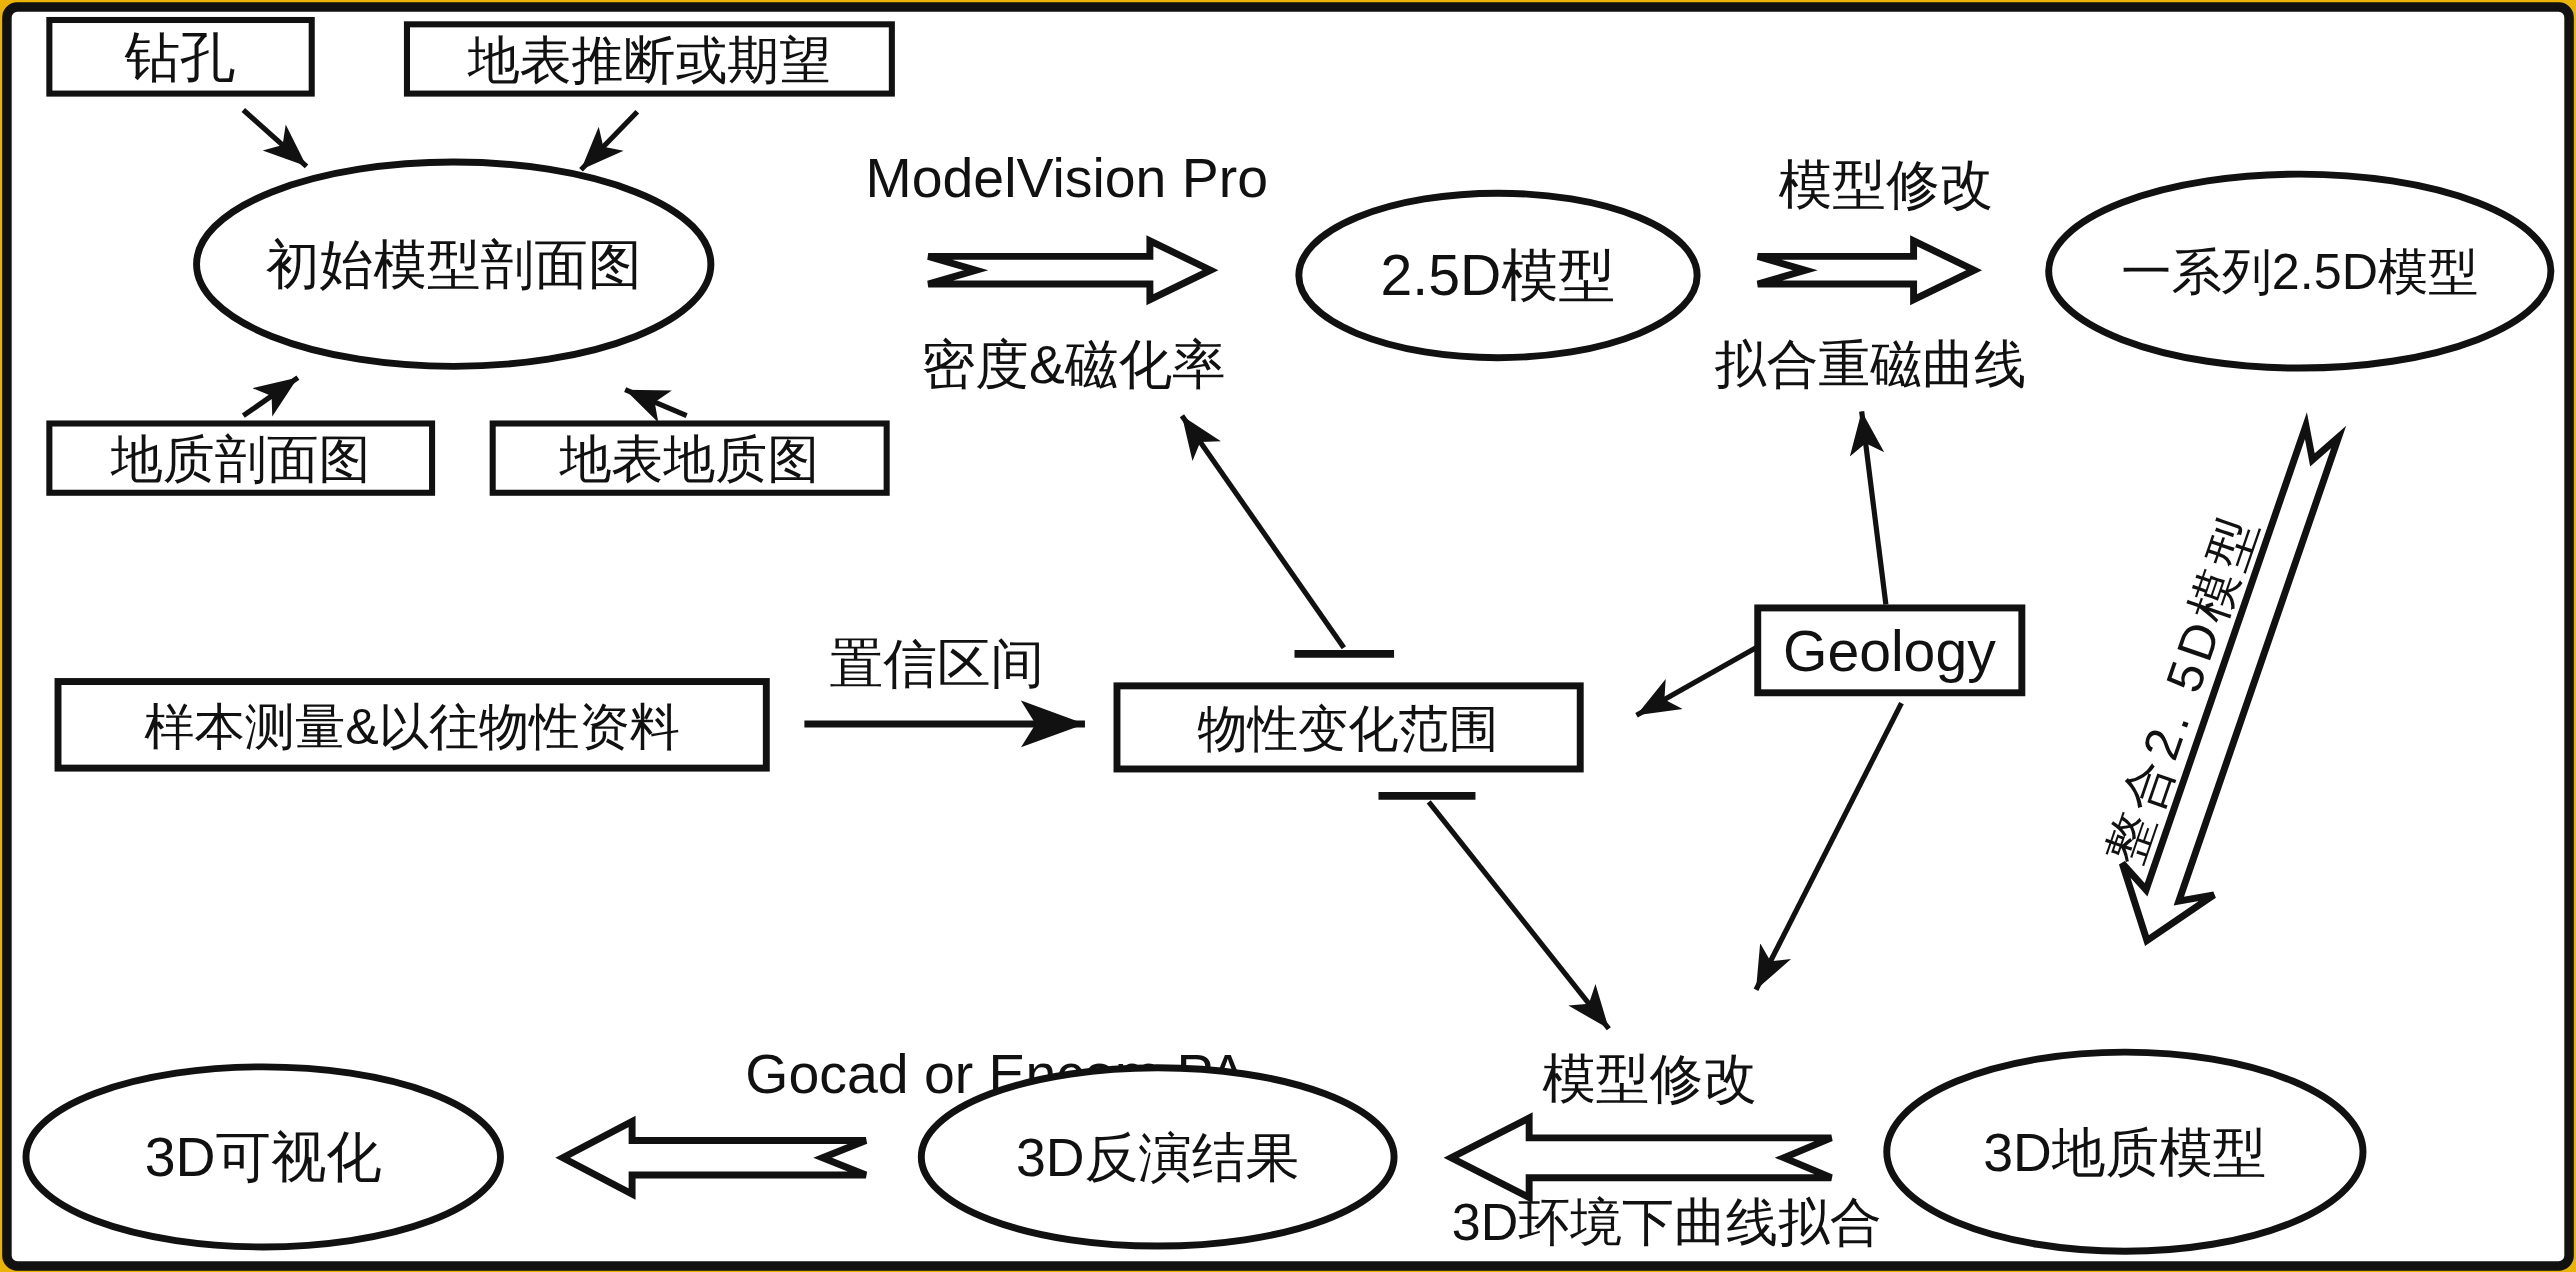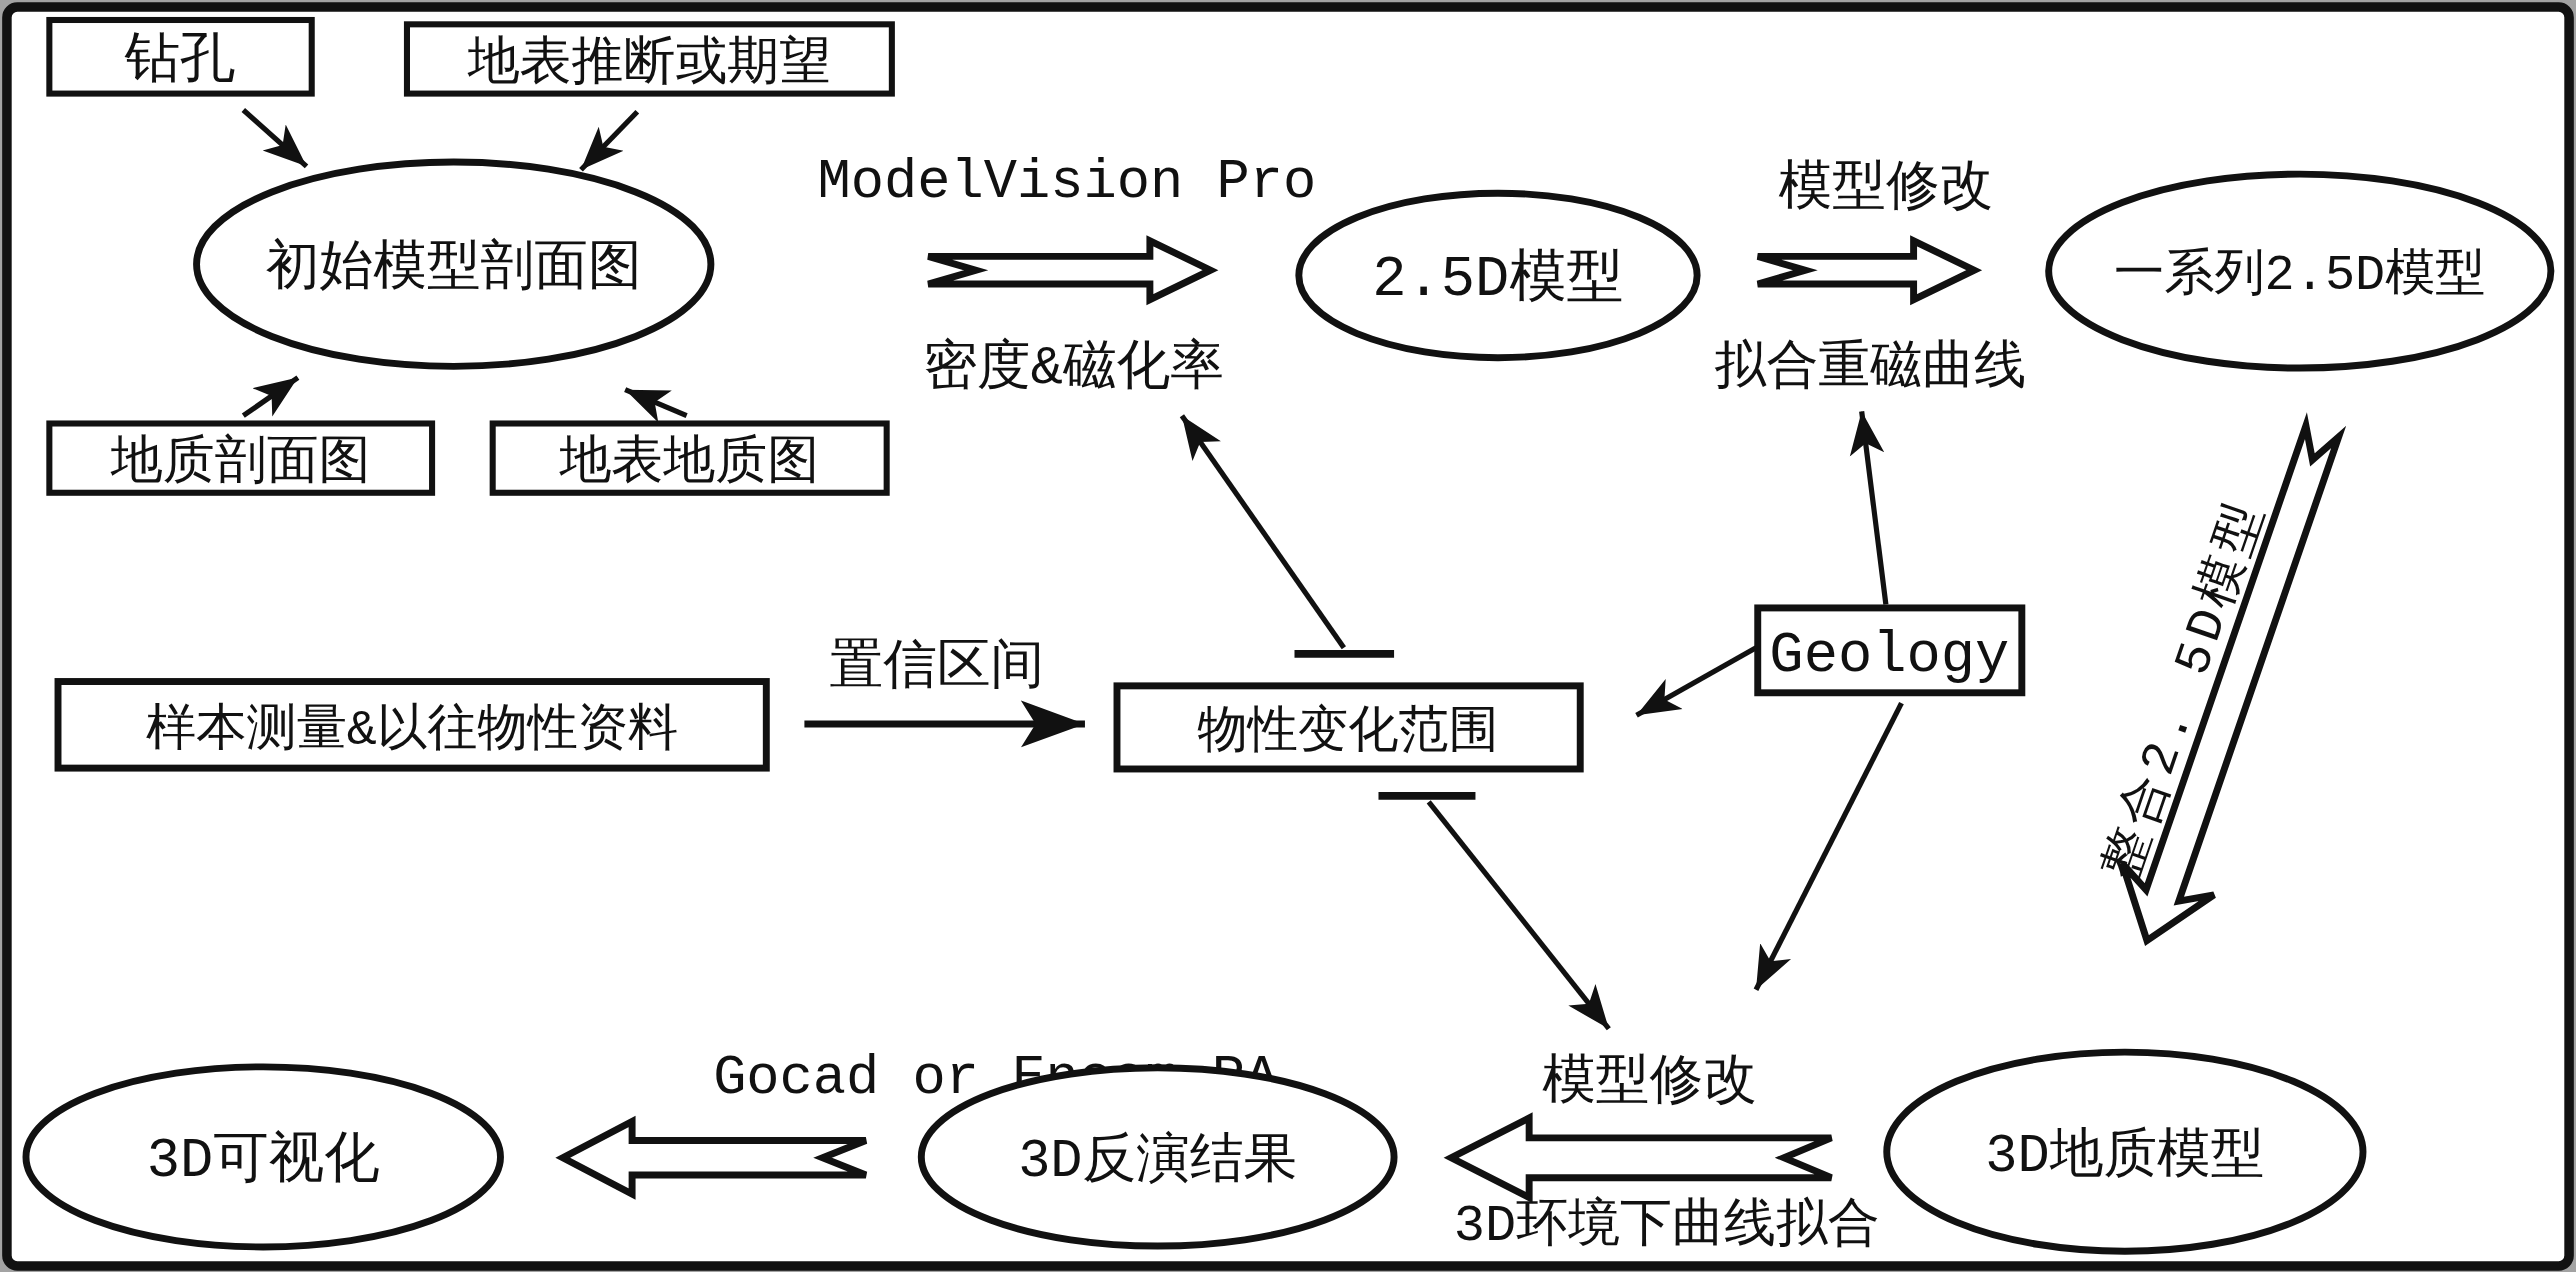--- a/index.html
+++ b/index.html
@@ -1,17 +1,17 @@
 <!DOCTYPE html>
 <html style="font-size:14px"><head>
 <meta charset="utf-8">
 <style>
   html,body{margin:0;padding:0;background:#ffffff;}
-  .stage{position:relative;width:2576px;height:1273px;background:#a3a3a3;overflow:hidden;
-         font-family:Liberation Mono, monospace;}
+  .stage{position:relative;width:2576px;height:1273px;background:#eab308;overflow:hidden;
+         font-family:Liberation Sans, sans-serif;}
   svg{display:block}
   .shape{fill:#ffffff;stroke:#111111;}
   .box{stroke-width:7;}
   .box-thick{stroke-width:8;}
   .el{stroke-width:8;}
   .thin{stroke:#111111;stroke-width:6;fill:none;}
   .tbar{stroke:#111111;stroke-width:9;}
   .blockarrow{fill:#ffffff;stroke:#111111;stroke-width:8;stroke-linejoin:miter;}
   text{fill:#111111;text-anchor:middle;}
   .fs58{font-size:58px;} .fs60{font-size:60px;} .fs62{font-size:62px;}

